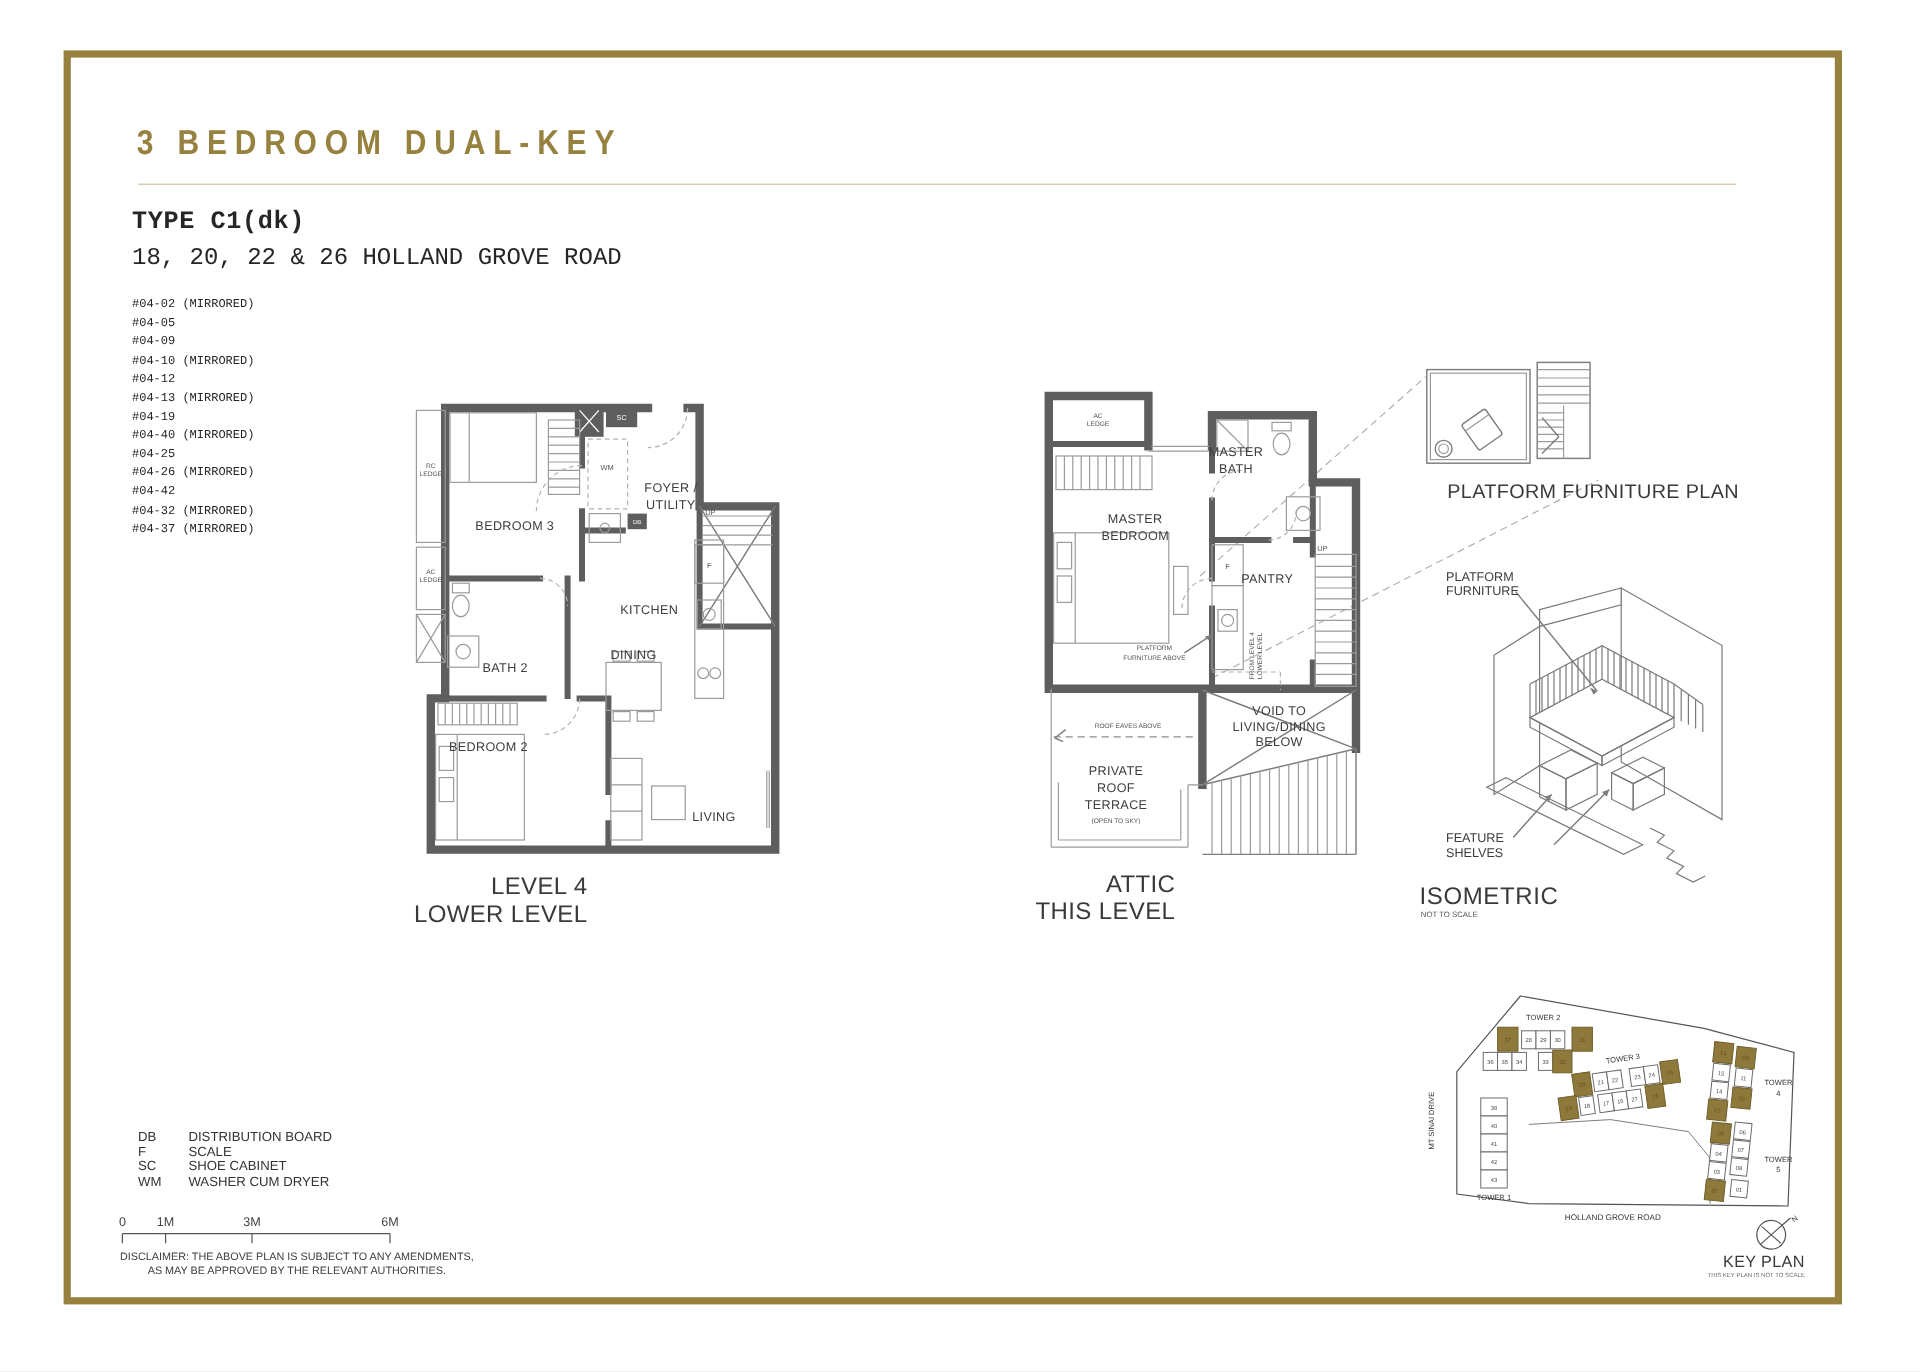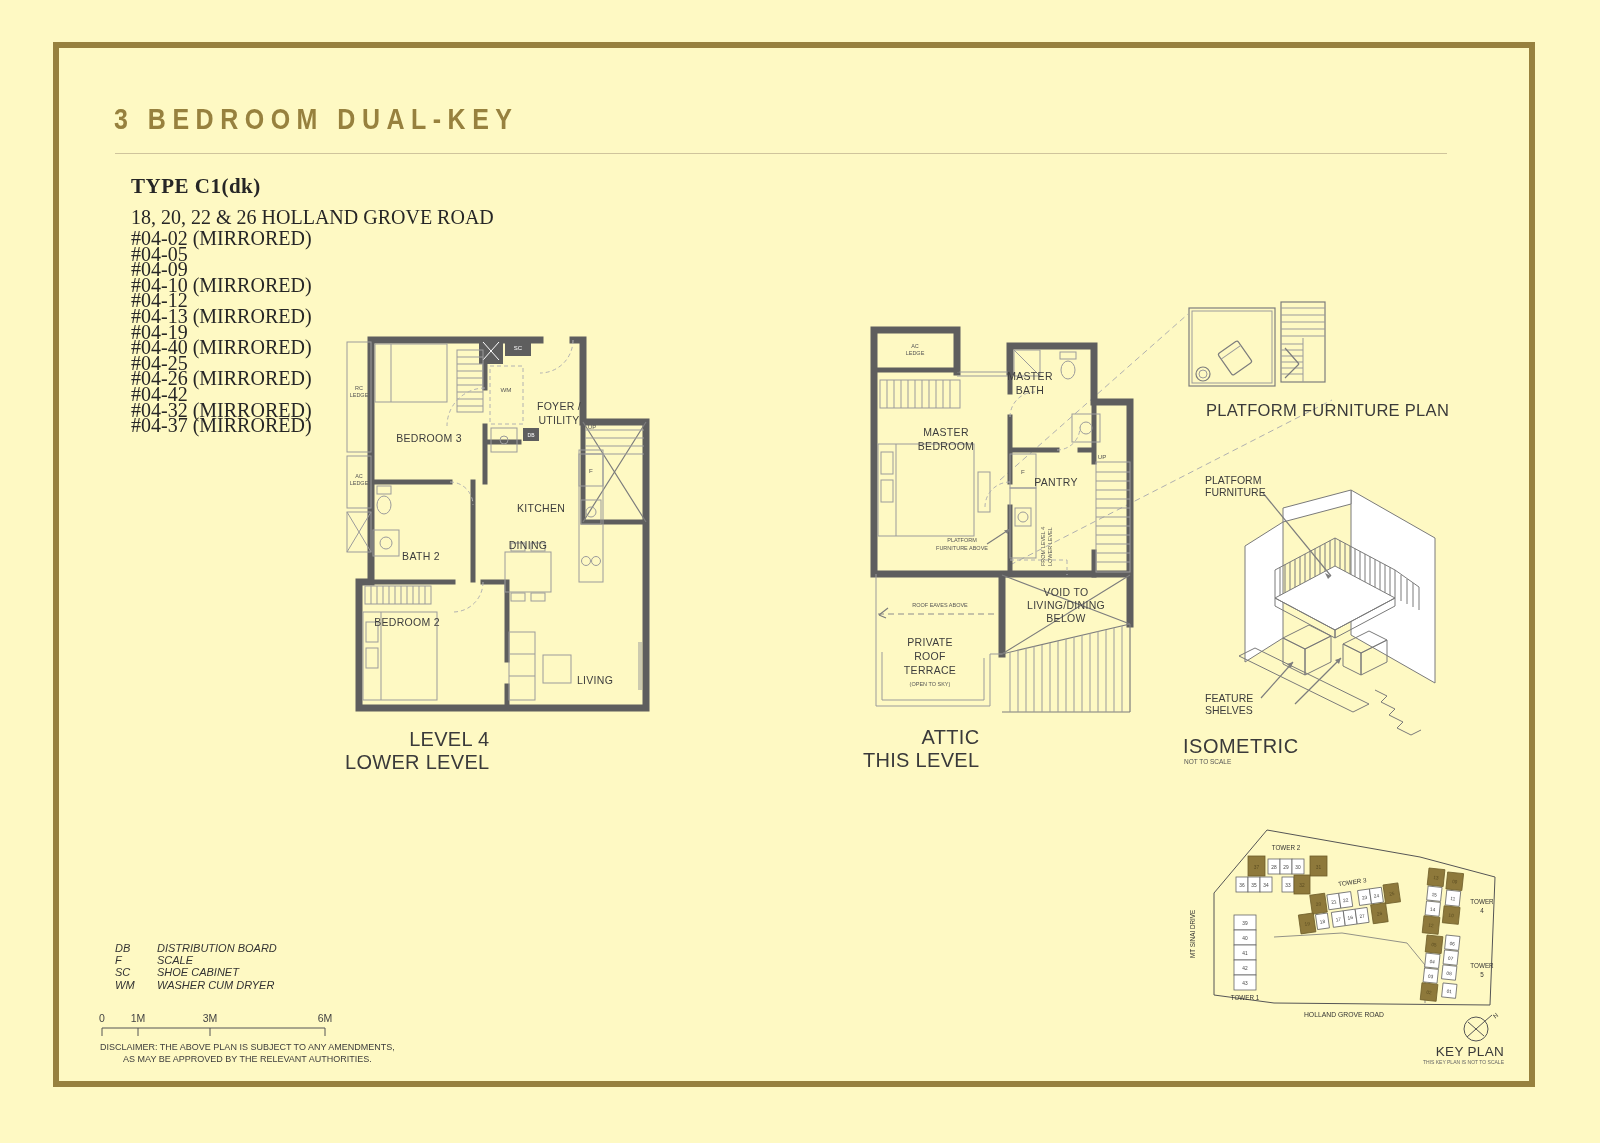--- a/index.html
+++ b/index.html
@@ -1,27 +1,27 @@
 <!DOCTYPE html>
 <html><head>
 <meta charset="utf-8">
 <style>
   html,body{margin:0;padding:0;background:#e8e8e8;}
-  .page{position:relative;width:1600px;height:1143px;background:#fef9c3;
+  .page{position:relative;width:1600px;height:1143px;background:#ffffff;
         font-family:"Liberation Sans",sans-serif;overflow:hidden;margin:0 auto;}
   .frame{position:absolute;left:53px;top:42px;width:1482px;height:1045px;
          border:6px solid #97813e;box-sizing:border-box;pointer-events:none;}
   .title{position:absolute;left:114px;top:103px;font-size:25px;font-weight:bold;
          letter-spacing:6.5px;color:#97813e;transform:scale(1,1.15);transform-origin:left top;
          white-space:nowrap;}
   .rule{position:absolute;left:115px;top:153px;width:1332px;height:1px;background:#cfc49c;}
-  .type-block{position:absolute;left:131px;top:174px;font-family:Liberation Serif, serif;color:#262626;}
+  .type-block{position:absolute;left:110px;top:174px;font-family:Liberation Mono, monospace;color:#262626;}
   .type-title{font-size:21px;font-weight:bold;letter-spacing:.5px;}
   .address{font-size:20px;margin-top:7px;}
-  .units{font-size:20px;line-height:15.6px;margin-top:2px;}
+  .units{font-size:10px;line-height:15.6px;margin-top:20px;}
   .plan-caption{position:absolute;font-size:20px;color:#3a3a3a;line-height:23px;letter-spacing:.3px;text-align:right;}
   .platform-title{position:absolute;left:1206px;top:401px;font-size:16.5px;color:#3a3a3a;letter-spacing:.3px;}
   svg{position:absolute;overflow:visible;}
   svg text{font-family:"Liberation Sans",sans-serif;}
   .wall7{stroke:#5e5e5e;stroke-width:7;fill:none;stroke-linecap:square;}
   .wall5{stroke:#5e5e5e;stroke-width:5;fill:none;stroke-linecap:square;}
   .thin{stroke:#9b9b9b;stroke-width:1;fill:none;}
   .thin2{stroke:#7d7d7d;stroke-width:1.2;fill:none;}
   .darkbox{fill:#5e5e5e;stroke:none;}
   .whiteline{stroke:#ffffff;stroke-width:1;fill:none;}
@@ -39,21 +39,21 @@
   .iso-sub{font-size:6.5px;fill:#555;}
   .kp-bound{stroke:#555;stroke-width:1;fill:none;}
   .kp-road{stroke:#777;stroke-width:.8;fill:none;}
   .kp-label{font-size:6.3px;fill:#333;text-anchor:middle;}
   .kp-title{font-size:13.5px;fill:#3a3a3a;text-anchor:end;letter-spacing:.3px;}
   .kp-sub{font-size:5px;fill:#666;text-anchor:end;}
   .unit-cell rect{fill:#ffffff;stroke:#666;stroke-width:.8;}
   .unit-cell text{font-size:4.8px;fill:#444;text-anchor:middle;}
   .unit-cell.gold rect{fill:#8e793b;stroke:#6f5e2a;}
   .unit-cell.gold text{fill:#5d4e22;}
-  .legend{position:absolute;left:115px;top:942px;font-size:11px;color:#333;font-style:italic;}
+  .legend{position:absolute;left:115px;top:942px;font-size:11px;color:#333;}
   .legend-row{height:12.2px;line-height:12.2px;}
   .legend-abbr{display:inline-block;width:42px;}
   .scale-text{font-size:10.5px;fill:#444;}
   .scale-line{stroke:#555;stroke-width:1;fill:none;}
   .disclaimer{position:absolute;left:100px;top:1042px;font-size:9px;line-height:11.5px;color:#3d3d3d;text-align:center;}
 </style>
 </head>
 <body>
 
 <div class="page">

